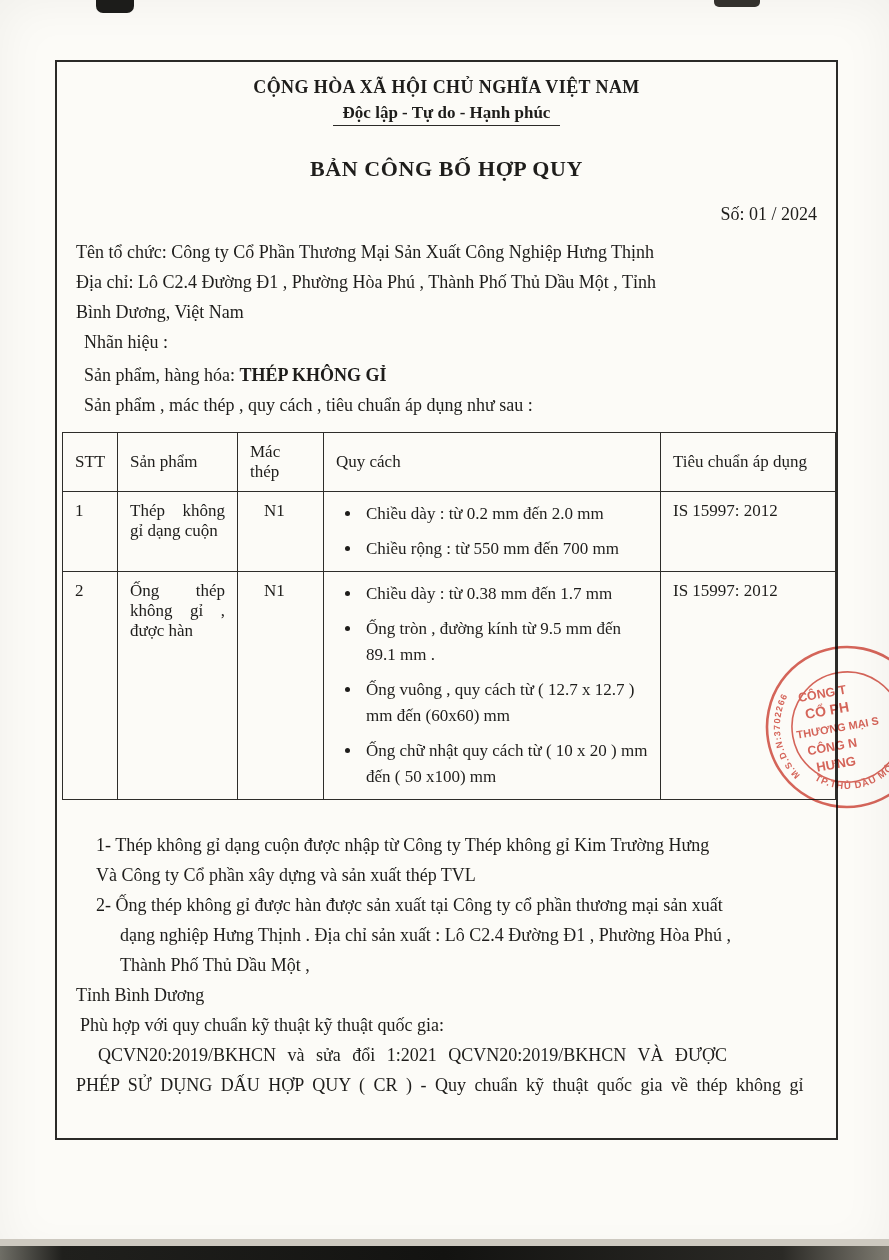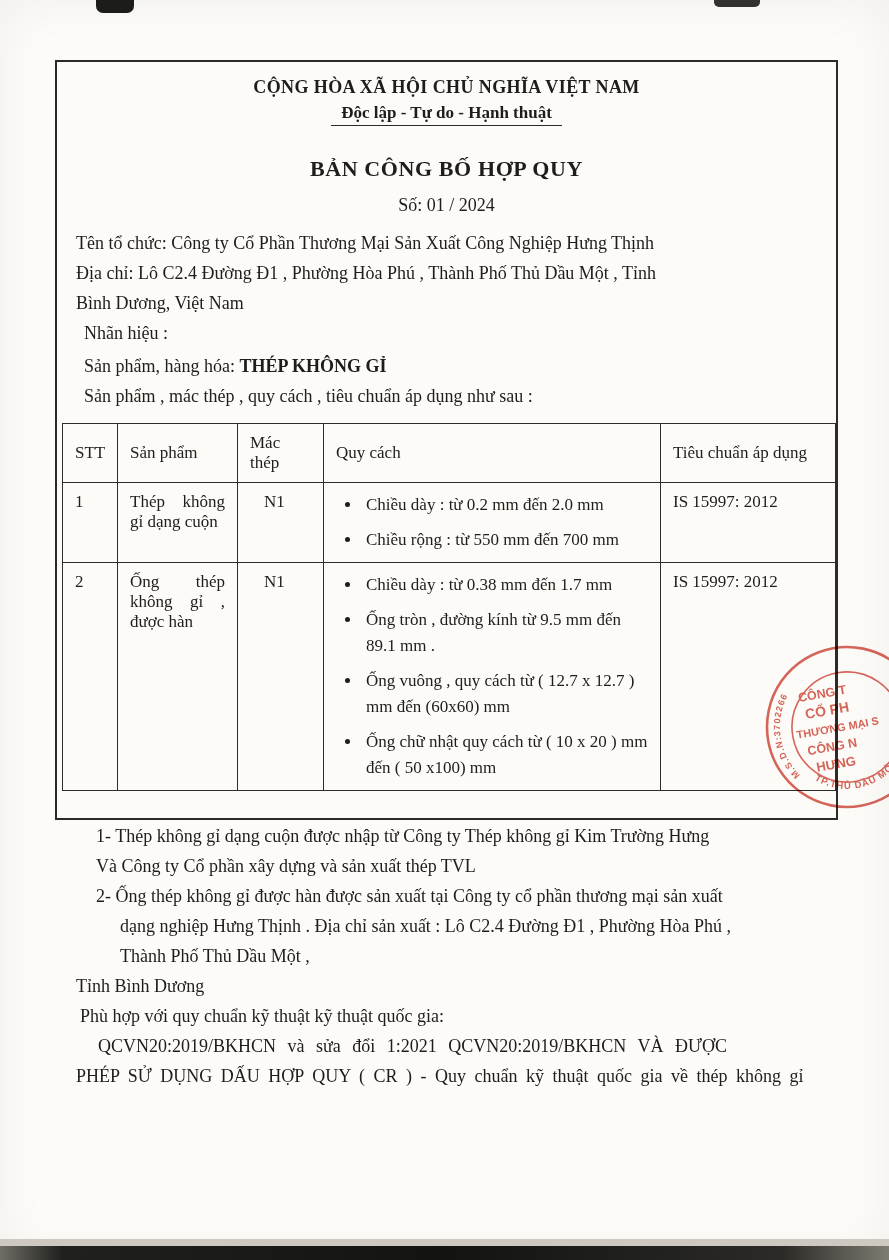--- a/index.html
+++ b/index.html
@@ -15,33 +15,33 @@
   }
   
   .top-mark-1 { position:absolute; left:96px; top:0; width:38px; height:13px; background:#1c1c1a; border-radius:0 0 7px 7px; }
   .top-mark-2 { position:absolute; left:714px; top:0; width:46px; height:7px; background:#34322e; border-radius:0 0 5px 5px; }
   .bottom-shade { position:absolute; left:0; bottom:14px; width:100%; height:7px; background:#cdc9c0; }
   .bottom-band  { position:absolute; left:0; bottom:0; width:100%; height:14px;
     background:linear-gradient(90deg,#6f6e66 0%, #20201d 7%, #131311 50%, #2b2a26 88%, #7e7b71 100%); }
 
   .doc-border {
     position:absolute; left:55px; top:60px;
-    width:783px; height:760px;
+    width:783px; height:1080px;
     border:2px solid #2b2a28;
     box-sizing:border-box;
     padding:0 19px;
   }
 
   .nat { margin-top:15px; text-align:center; }
   .country { font-size:18px; font-weight:bold; letter-spacing:0.4px; }
   .motto   { margin-top:5px; font-size:17px; font-weight:bold; }
   .motto span { display:inline-block; border-bottom:1.6px solid #2b2a28; padding:0 10px 2px 10px; }
 
   .doc-title { margin-top:30px; text-align:center; font-size:22px; font-weight:bold; letter-spacing:0.6px; }
-  .doc-no    { margin-top:13px; text-align:center; font-size:18px; }
+  .doc-no    { margin-top:22px; text-align:right; font-size:18px; }
 
   .body-text { margin-top:12px; font-size:18px; }
   .ln { margin:0; line-height:30px; }
   .ln.gap { margin-top:3px; }
   .ln.indent { padding-left:8px; }
 
   table.spec-table {
     margin:12px 0 0 -14px;
     border-collapse:collapse;
     table-layout:fixed;
@@ -86,21 +86,21 @@
 
 <div class="scan">
 
   <div class="top-mark-1"></div>
   <div class="top-mark-2"></div>
 
   <div class="doc-border">
 
     <div class="nat">
       <div class="country">CỘNG HÒA XÃ HỘI CHỦ NGHĨA VIỆT NAM</div>
-      <div class="motto"><span>Độc lập - Tự do - Hạnh thuật</span></div>
+      <div class="motto"><span>Độc lập - Tự do - Hạnh phúc</span></div>
     </div>
 
     <div class="doc-title">BẢN CÔNG BỐ HỢP QUY</div>
     <div class="doc-no">Số: 01 / 2024</div>
 
     <div class="body-text">
       <p class="ln">Tên tổ chức: Công ty Cổ Phần Thương Mại Sản Xuất Công Nghiệp Hưng Thịnh</p>
       <p class="ln">Địa chỉ: Lô C2.4 Đường Đ1 , Phường Hòa Phú , Thành Phố Thủ Dầu Một , Tỉnh</p>
       <p class="ln">Bình Dương, Việt Nam</p>
       <p class="ln indent">Nhãn hiệu :</p>

